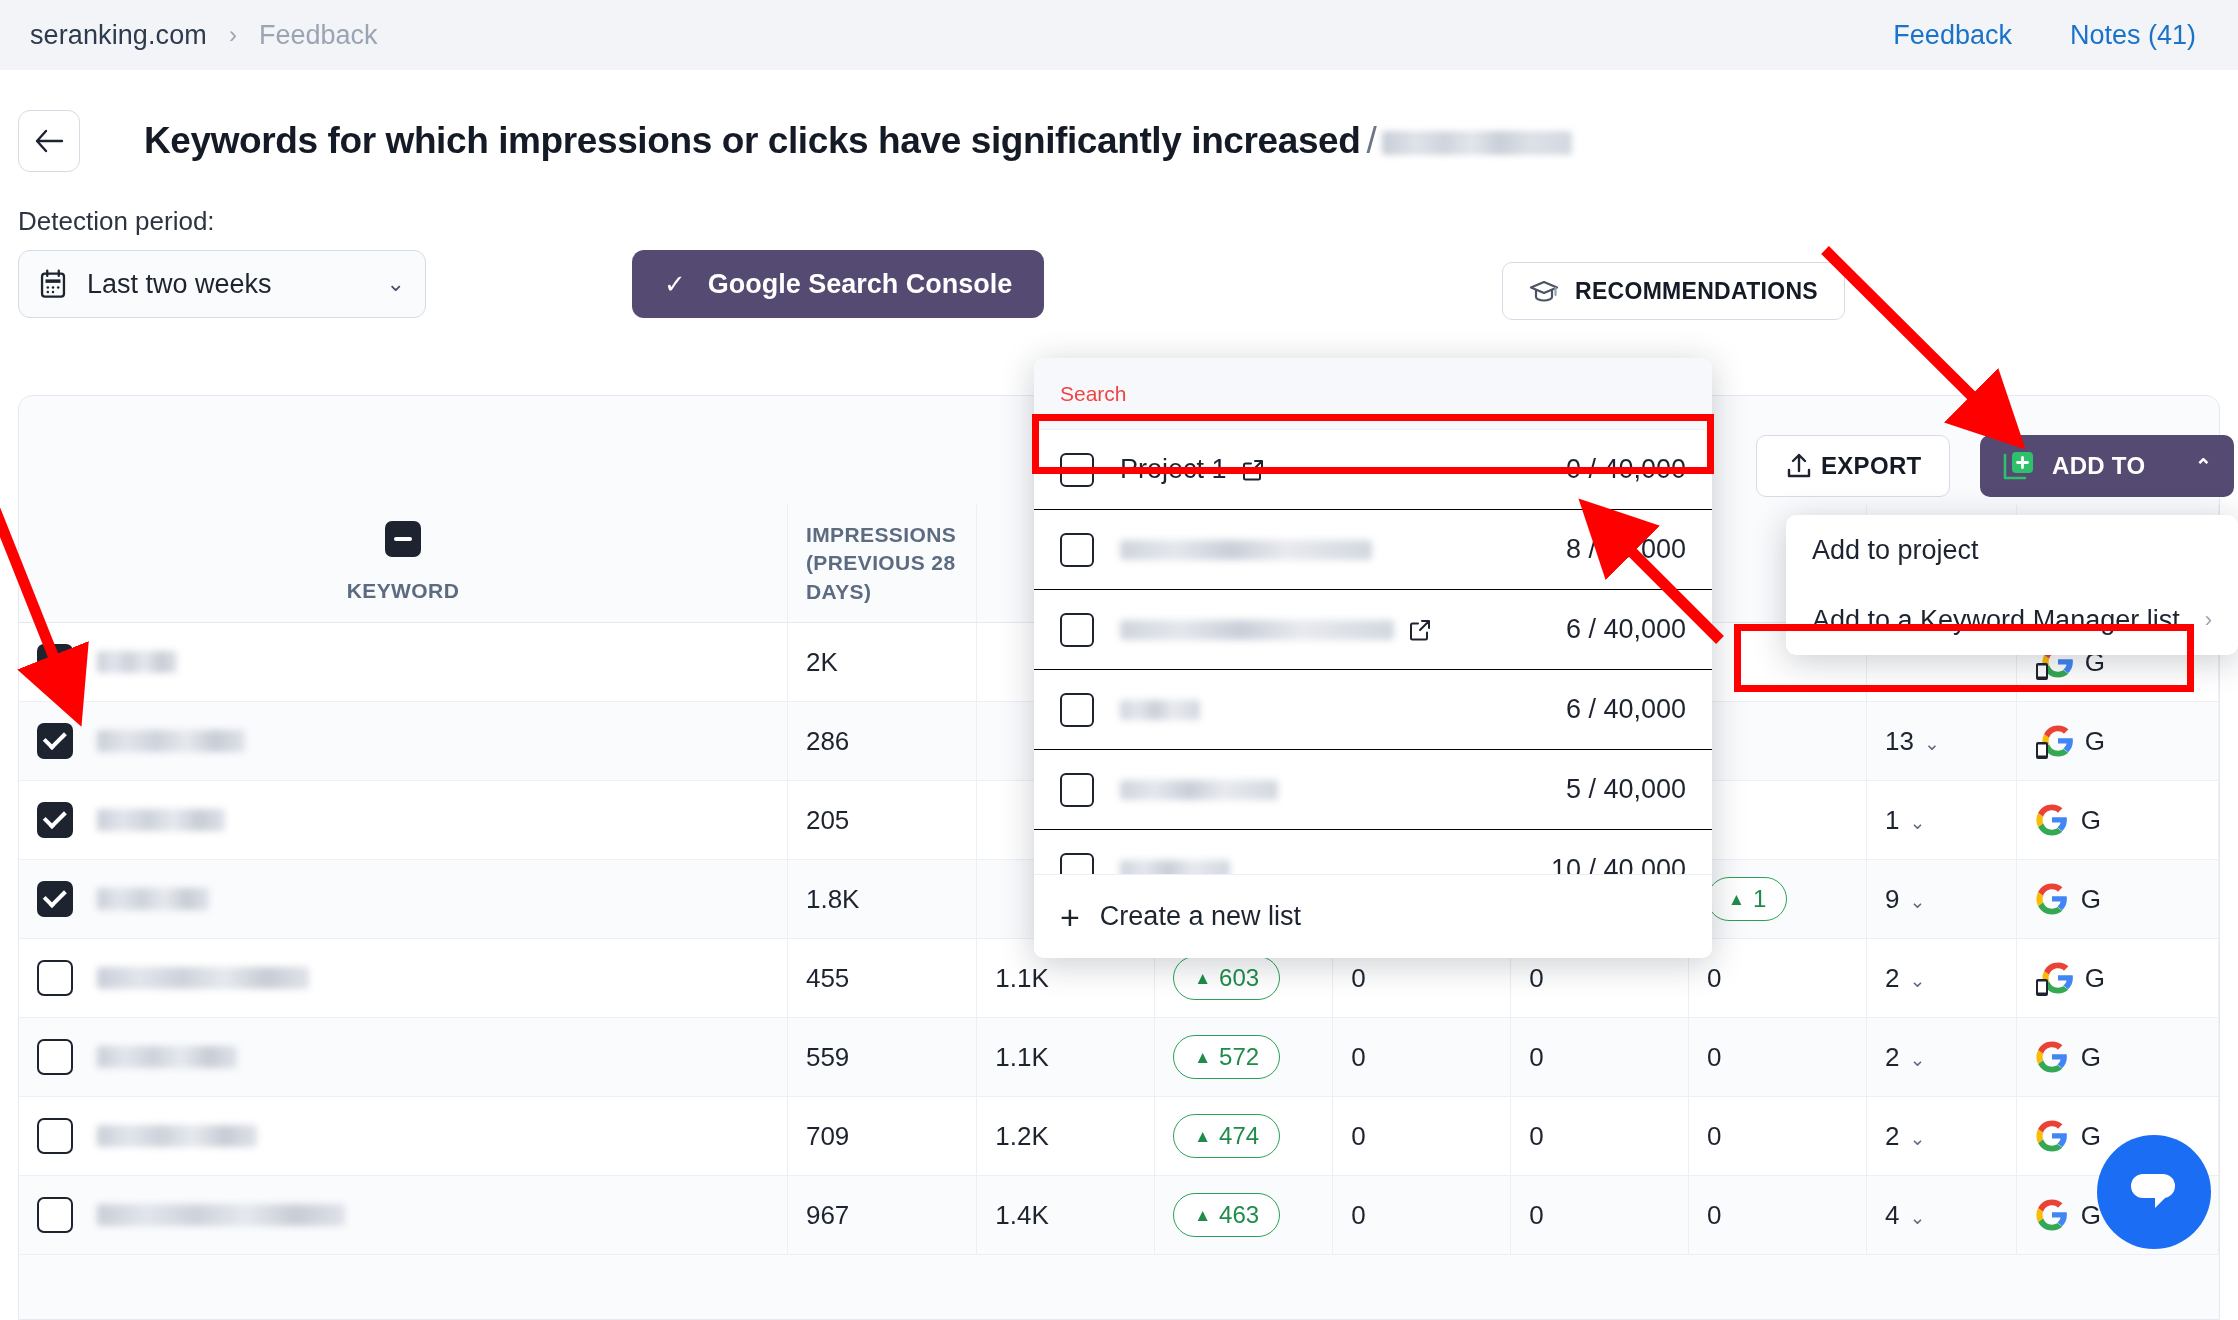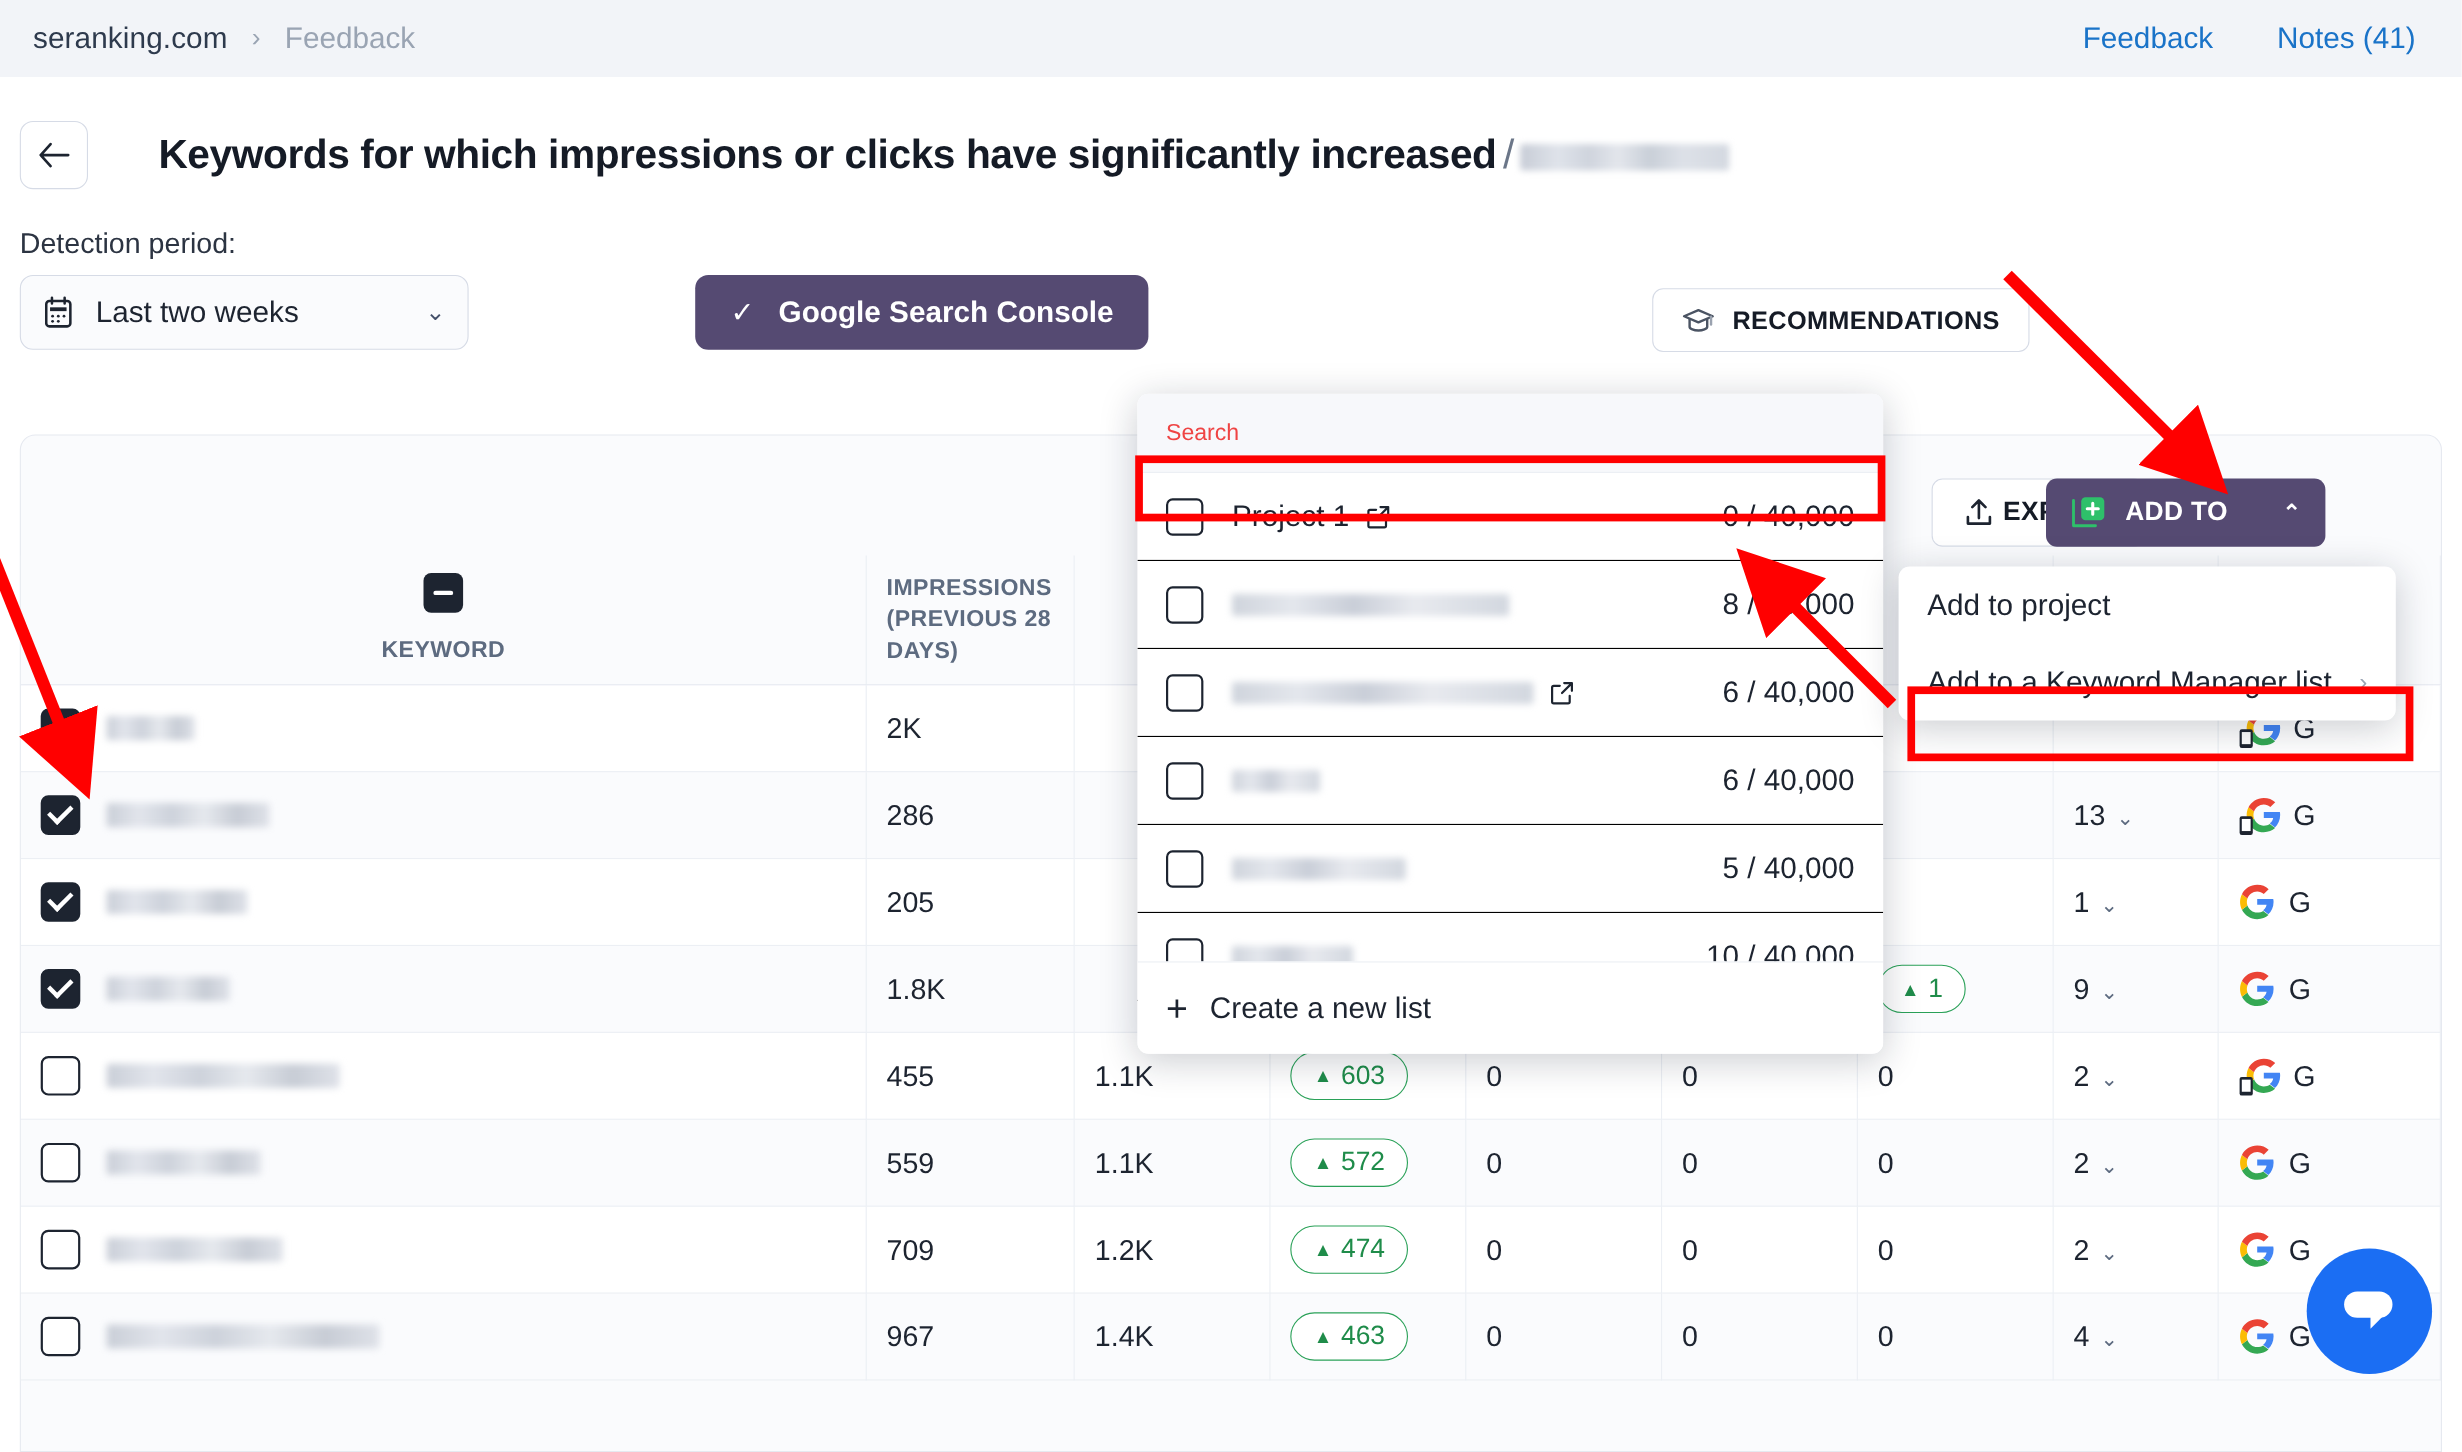--- a/index.html
+++ b/index.html
@@ -89,21 +89,21 @@
   .toolbar { position: absolute; top: 0; left: 0; width: 100%; height: 110px; }
 
   .export-btn {
     position: absolute; top: 435px; left: 1756px;
     height: 62px; padding: 0 28px;
     border: 1.5px solid #d6dbe6; border-radius: 10px; background: #fff;
     display: flex; align-items: center; gap: 8px;
     font-size: 24px; font-weight: bold; color: #151b26; letter-spacing: .3px;
   }
   .addto-btn {
-    position: absolute; top: 435px; left: 1860px;
+    position: absolute; top: 435px; left: 1980px;
     height: 62px; width: 254px; padding: 0 22px;
     background: #554a72; border-radius: 10px; color: #fff;
     display: flex; align-items: center; gap: 16px;
     font-size: 24px; font-weight: bold; letter-spacing: .3px;
   }
   .addto-caret { margin-left: auto; font-size: 20px; }
 
   
   table.kw { position: absolute; top: 505px; left: 19px; border-collapse: collapse; width: 2200px; }
   table.kw th {
@@ -188,21 +188,21 @@
     position: absolute; bottom: 0; left: 0; width: 100%; height: 84px;
     border-top: 1px solid #eceff4; background: #fff;
     display: flex; align-items: center; padding: 0 26px; gap: 20px;
     font-size: 27px; color: #1d2430;
   }
   .km-plus { font-size: 34px; color: #1d2430; line-height: 1; }
   .ext-icon { width: 24px; height: 24px; }
 
   
   .addmenu {
-    position: absolute; top: 515px; left: 1726px; width: 452px; height: 140px;
+    position: absolute; top: 515px; left: 1786px; width: 452px; height: 140px;
     background: #fff; border-radius: 10px; box-shadow: 0 6px 34px rgba(20,28,45,.22);
     z-index: 45;
     text-align: center;
   }
   .addmenu-item {
     height: 70px; display: flex; align-items: center; padding: 0 26px;
     font-size: 27px; color: #1d2430;
   }
   .addmenu-item .arrow { margin-left: auto; color: #9aa4b3; font-size: 22px; }
 

